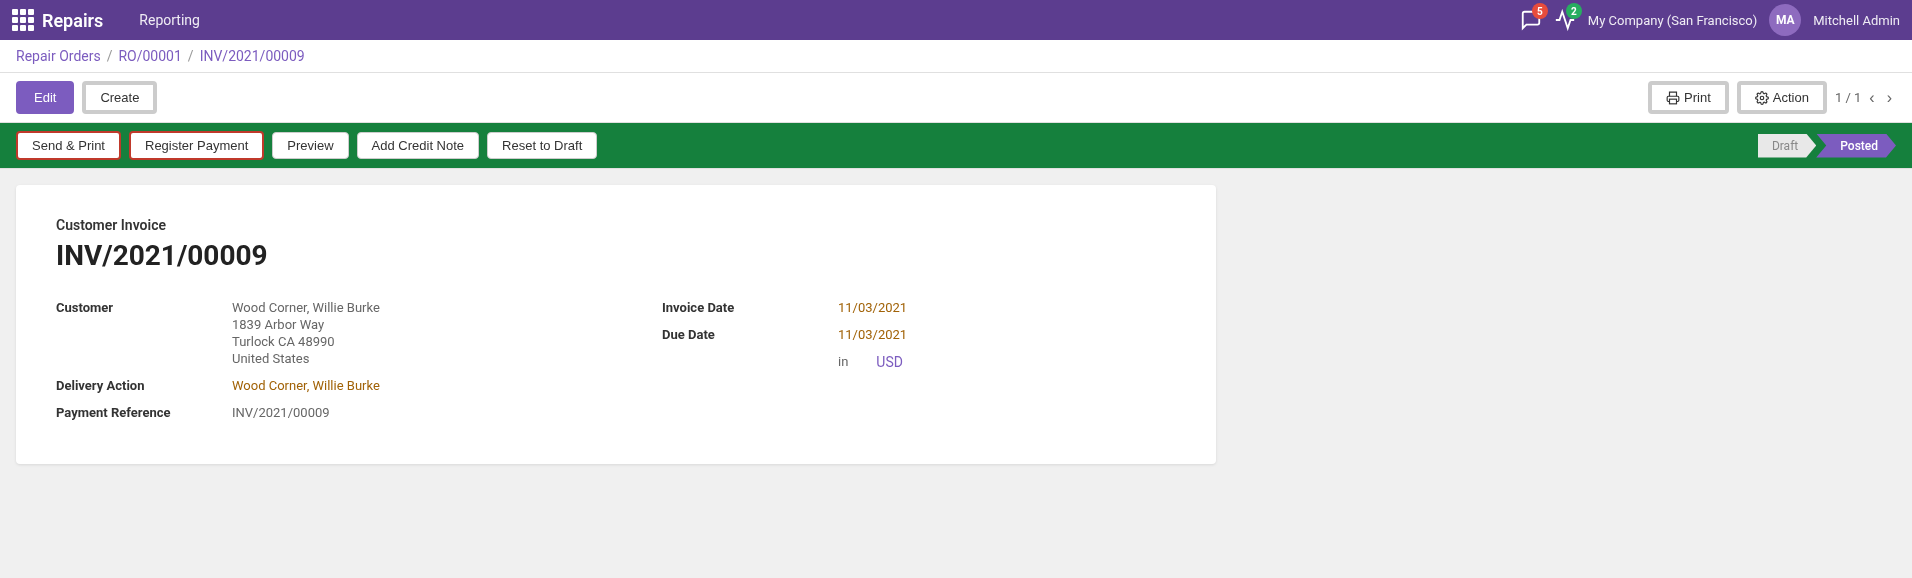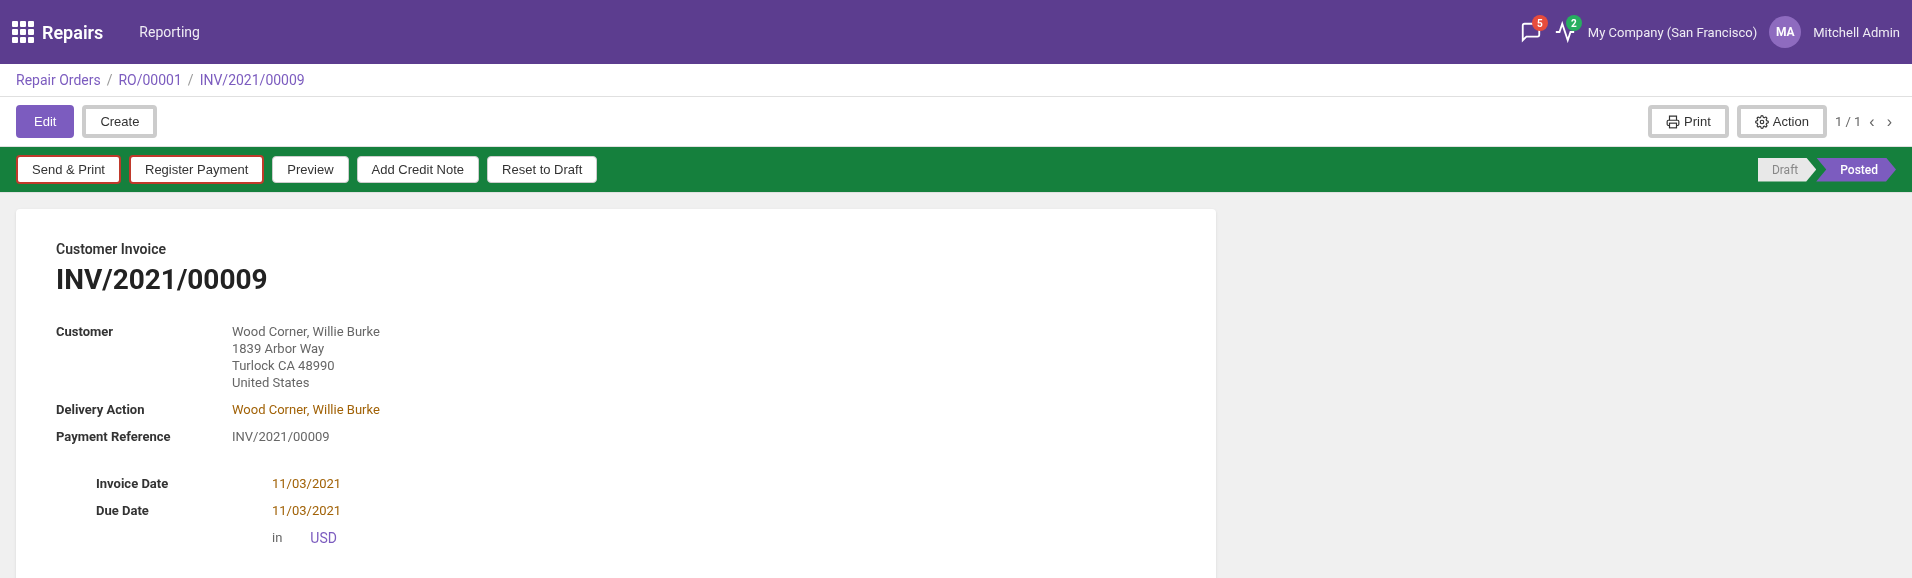--- a/index.html
+++ b/index.html
@@ -5,21 +5,21 @@
     * { box-sizing: border-box; margin: 0; padding: 0; }
     body { font-family: -apple-system, BlinkMacSystemFont, 'Segoe UI', Roboto, sans-serif; font-size: 14px; background: #f0f0f0; color: #333; }
 
     
     .navbar {
       background: #5c3d8f;
       color: white;
       display: flex;
       align-items: center;
       padding: 0 12px;
-      height: 64px;
+      height: 40px;
       gap: 8px;
     }
     .navbar-brand {
       display: flex;
       align-items: center;
       gap: 8px;
       font-size: 18px;
       font-weight: 600;
       color: white;
       margin-right: 16px;
@@ -340,21 +340,21 @@
       <span>Posted</span>
     </div>
   </div>
 </div>
 
 <div class="main-content">
   <div class="invoice-card">
     <div class="invoice-type">Customer Invoice</div>
     <div class="invoice-number">INV/2021/00009</div>
 
-    <div style="display:grid; grid-template-columns:1fr; gap:20px;">
+    <div style="display:grid; grid-template-columns:1fr 1fr; gap:12px;">
 
       <div>
         <div class="field-row">
           <span class="field-label">Customer</span>
           <div class="field-value address-block">
             <span class="link">Wood Corner, Willie Burke</span>
             <span>1839 Arbor Way</span>
             <span>Turlock CA 48990</span>
             <span class="link">United States</span>
           </div>

